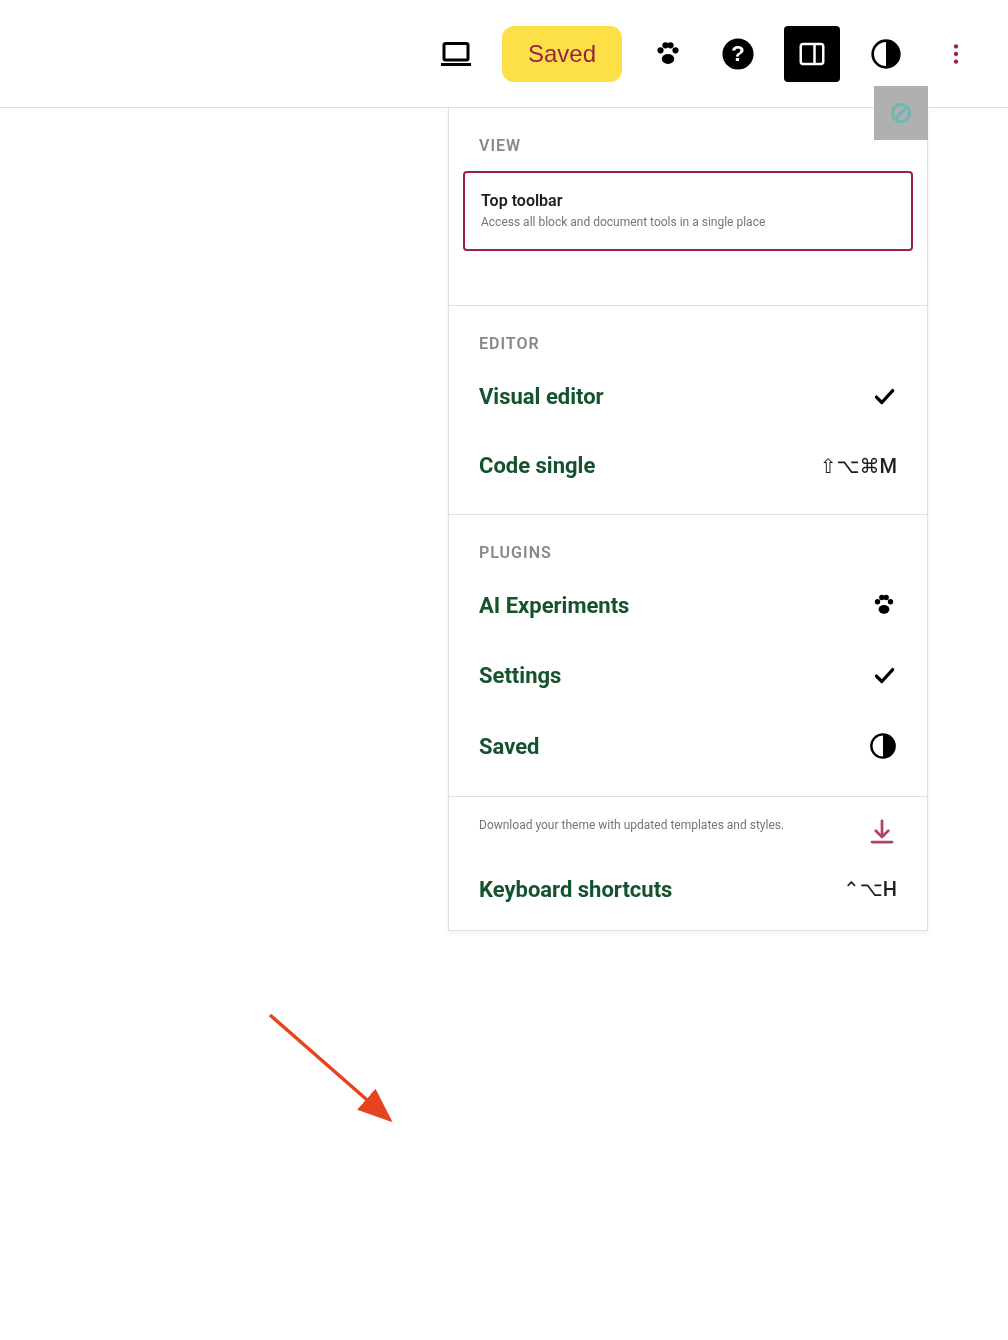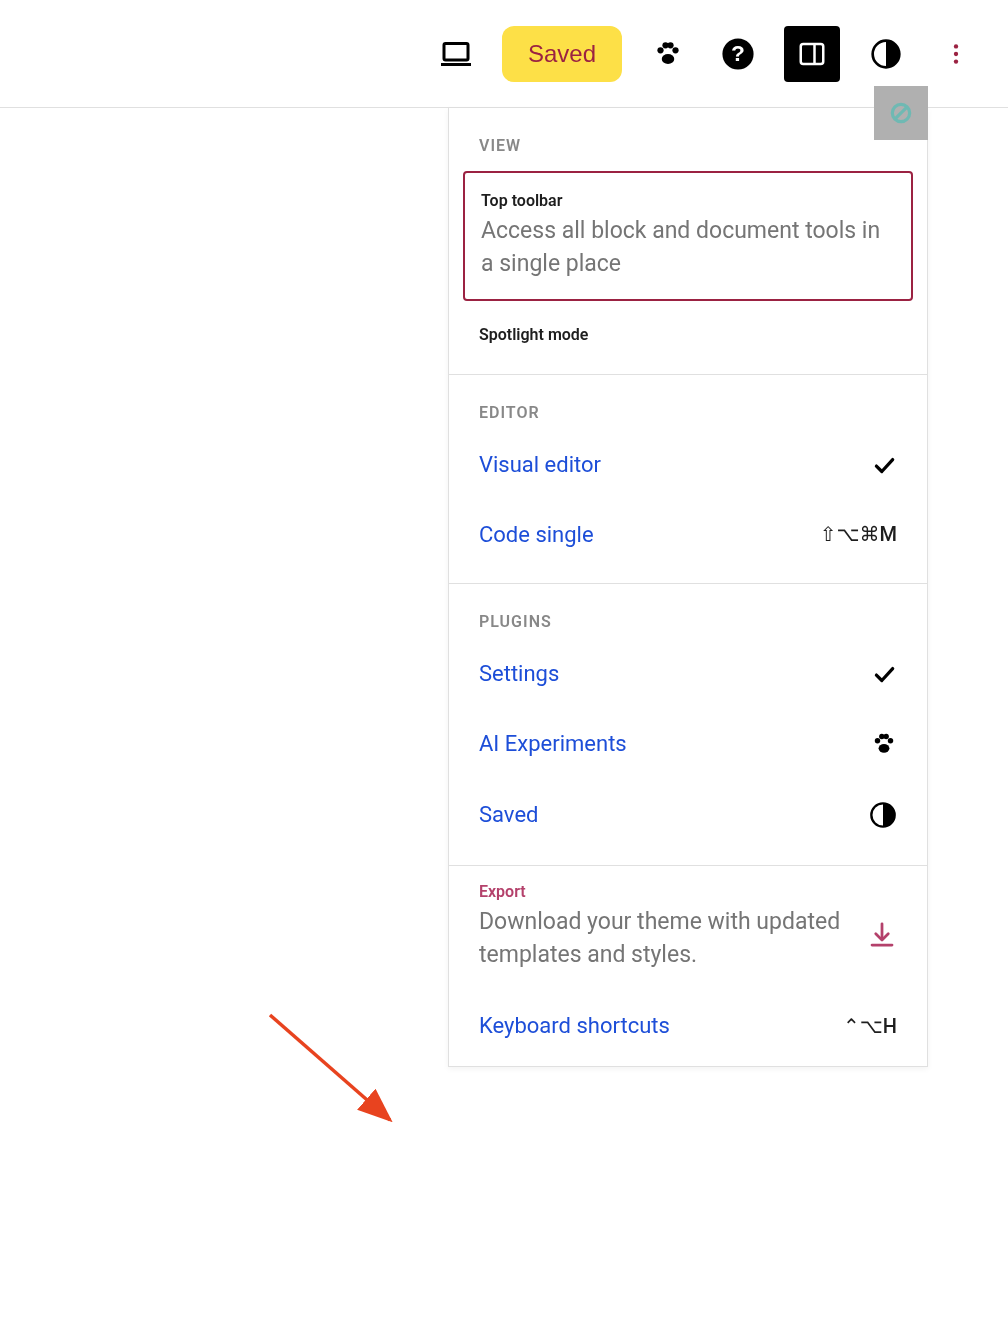--- a/index.html
+++ b/index.html
@@ -75,21 +75,21 @@
       padding: 16px 30px;
       cursor: pointer;
       position: relative;
     }
     .menu-item-title {
       font-size: 16px;
       font-weight: 600;
       color: #1e1e1e;
     }
     .menu-item-desc {
-      font-size: 23px;
+      font-size: 12px;
       color: #757575;
       margin-top: 4px;
       line-height: 1.45;
       max-width: 430px;
     }
     .menu-item.highlighted {
       border: 2px solid #9b2242;
       border-radius: 4px;
       margin: 8px 14px;
       padding: 18px 16px;
@@ -100,22 +100,22 @@
     }
     .menu-row {
       display: flex;
       align-items: center;
       justify-content: space-between;
       padding: 22px 30px;
       cursor: pointer;
     }
     .menu-row-label {
       font-size: 22px;
-      font-weight: 400;
-      color: #1d4ed8;
+      font-weight: 700;
+      color: #14532d;
     }
     .menu-row .shortcut, .menu-item .shortcut {
       font-size: 20px;
       color: #1e1e1e;
       font-weight: 500;
     }
     .menu-item .shortcut-side {
       position: absolute;
       right: 30px;
       top: 50%;
@@ -239,21 +239,20 @@
 
   <div class="section-label">VIEW</div>
 
   <div class="menu-item highlighted">
     <div class="menu-item-title">Top toolbar</div>
     <div class="menu-item-desc">Access all block and document tools in a single place</div>
   </div>
 
 
   <div class="menu-item">
-    <div class="menu-item-title">Spotlight mode</div>
   </div>
 
   <div class="menu-divider"></div>
 
   <div class="section-label">EDITOR</div>
 
   <div class="menu-row">
     <span class="menu-row-label">Visual editor</span>
     <span class="right-icon">
       <svg width="26" height="26" viewBox="0 0 24 24" fill="none" stroke="#000" stroke-width="3" stroke-linecap="round" stroke-linejoin="round">
@@ -263,58 +262,57 @@
   </div>
 
   <div class="menu-row">
     <span class="menu-row-label">Code single</span>
     <span class="shortcut kbd">⇧⌥⌘M</span>
   </div>
 
   <div class="menu-divider"></div>
 
   <div class="section-label">PLUGINS</div>
-
-  <div class="menu-row">
-    <span class="menu-row-label">Settings</span>
-    <span class="right-icon">
-      <svg width="26" height="26" viewBox="0 0 24 24" fill="none" stroke="#000" stroke-width="3" stroke-linecap="round" stroke-linejoin="round">
-          <polyline points="5 13 10 18 20 7"></polyline>
-        </svg>
-    </span>
-  </div>
 
   <div class="menu-row">
     <span class="menu-row-label">AI Experiments</span>
     <span class="right-icon">
       <svg width="26" height="26" viewBox="0 0 24 24" fill="#000">
         <circle cx="6" cy="9" r="2.5"></circle>
           <circle cx="10" cy="5" r="2.5"></circle>
         <circle cx="14" cy="5" r="2.5"></circle>
           <circle cx="18" cy="9" r="2.5"></circle>
         <ellipse cx="12" cy="16" rx="5" ry="4"></ellipse>
       </svg>
     </span>
   </div>
 
   <div class="menu-row">
+    <span class="menu-row-label">Settings</span>
+    <span class="right-icon">
+      <svg width="26" height="26" viewBox="0 0 24 24" fill="none" stroke="#000" stroke-width="3" stroke-linecap="round" stroke-linejoin="round">
+          <polyline points="5 13 10 18 20 7"></polyline>
+        </svg>
+    </span>
+  </div>
+
+  <div class="menu-row">
     <span class="menu-row-label">Saved</span>
     <span class="right-icon">
       <svg width="28" height="28" viewBox="0 0 24 24">
         <circle cx="12" cy="12" r="10" fill="none" stroke="#000" stroke-width="2"></circle>
         <path d="M12 2 A10 10 0 0 1 12 22 Z" fill="#000"></path>
       </svg>
     </span>
   </div>
 
   <div class="menu-divider"></div>
 
 
   <div class="menu-item export-item" style="padding-bottom:20px;">
-    <div class="menu-item-title">Export</div>
     <div class="menu-item-desc">Download your theme with updated templates and styles.</div>
     <span class="menu-item-export-icon">
       <svg width="30" height="30" viewBox="0 0 24 24" fill="none" stroke="#b4416b" stroke-width="2.2" stroke-linecap="round" stroke-linejoin="round">
         <path d="M12 3v12"></path>
           <polyline points="7 11 12 16 17 11"></polyline>
         <path d="M4 20h16"></path>
       </svg>
     </span>
   </div>
 

